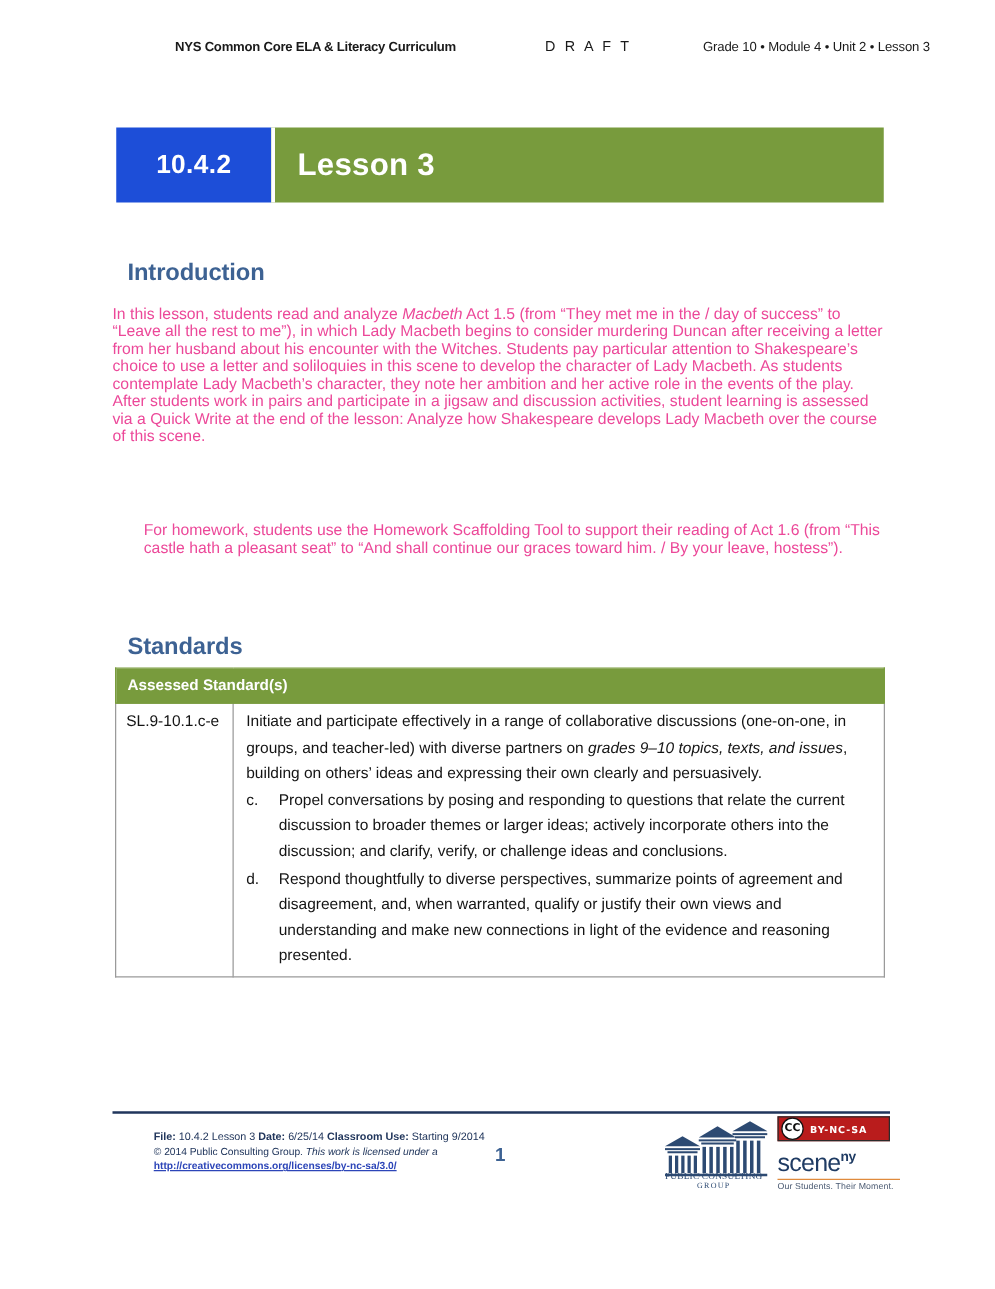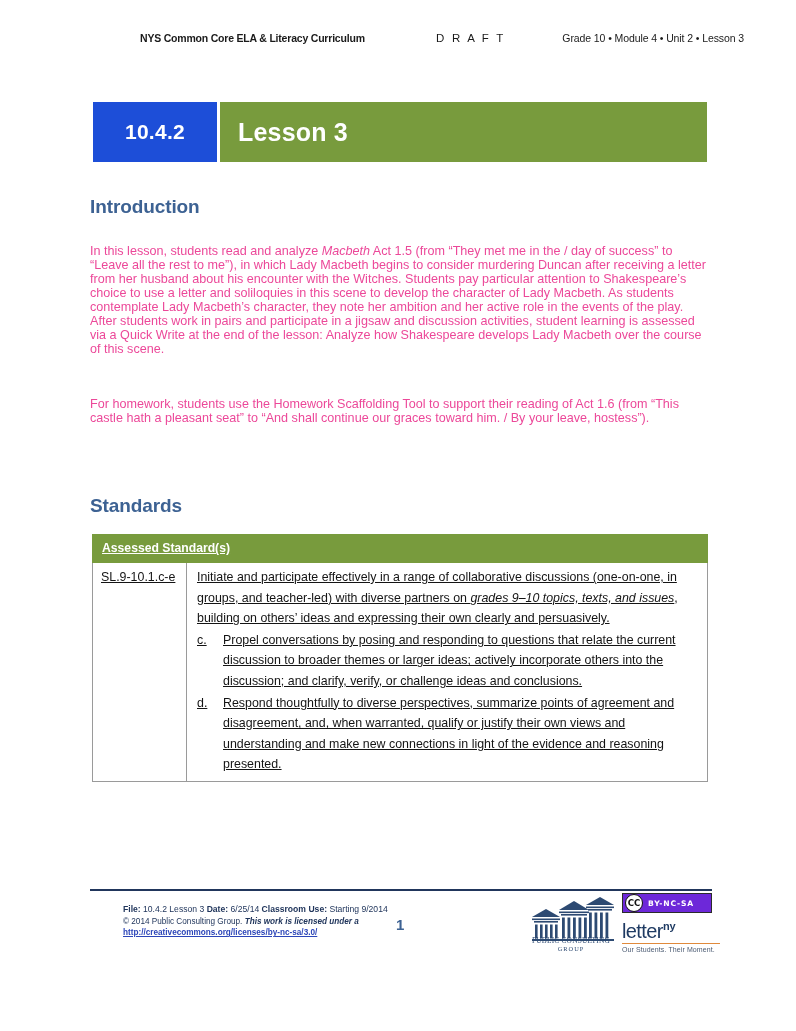--- a/index.html
+++ b/index.html
@@ -81,58 +81,57 @@
     display: flex;
     align-items: center;
     padding-left: 18px;
     letter-spacing: 0.2px;
     border-left: 3px solid #ffffff;
   }
 
   
   h2.section {
     position: absolute;
-    margin: 0;
+    margin: 12px;
     font-size: 19px;
     font-weight: bold;
     color: #3d6293;
     letter-spacing: -0.1px;
   }
   #h-intro { left: 90px; top: 196px; }
   #h-standards { left: 90px; top: 495px; }
 
   
   .para {
     position: absolute;
     left: 90px;
     width: 622px;
     font-size: 12.6px;
     line-height: 14px;
     text-align: left;
     color: #ec4899;
   }
   #p-intro { top: 231px; }
-  #p-home  { top: 384px; }
+  #p-home  { top: 404px; margin-left: 25px; }
   .para em { font-style: italic; }
 
   
   .std-table {
     position: absolute;
     left: 92px; top: 534px;
     width: 616px;
     border-collapse: collapse;
     font-size: 12.4px;
     line-height: 20.6px;
   }
   .std-table td {
     border: 1px solid #9a9a9a;
     vertical-align: top;
     padding: 4px 7px 6px 7px;
     color: #141414;
-    text-decoration: underline;
   }
   .std-table td.hdr {
     background: #789b3d;
     color: #ffffff;
     font-weight: bold;
     font-size: 12.2px;
     padding: 4px 7px 5px 9px;
     border-color: #789b3d;
     line-height: 18px;
   }
@@ -171,21 +170,21 @@
     position: absolute;
     left: 90px; top: 904px;
     width: 300px;
     font-size: 8.2px;
     line-height: 11.6px;
     color: #21365c;
     margin-left: 33px;
   }
   .footer-text .l1 { font-size: 8.6px; }
   .footer-text .l1 b { font-weight: bold; }
-  .footer-text .it { font-style: italic; font-weight: bold; }
+  .footer-text .it { font-style: italic; }
   .footer-link {
     color: #2c45b8;
     text-decoration: underline;
     font-weight: bold;
     font-size: 8.2px;
   }
   .page-num {
     position: absolute;
     left: 396px; top: 916px;
     font-size: 15px;
@@ -220,21 +219,21 @@
   .pcg-label .sub { font-size: 6.4px; letter-spacing: 1px; }
 
   .engage-block {
     position: absolute;
     left: 94px; top: 0px;
     width: 102px;
   }
   .cc-badge {
     width: 90px;
     height: 20px;
-    background: #6d28d9;
+    background: #b91c1c;
     border: 1px solid #2b2b2b;
     display: flex;
     align-items: center;
     padding-left: 2px;
     box-sizing: border-box;
   }
   .cc-circle {
     width: 16px; height: 16px;
     border-radius: 50%;
     background: #ffffff;
@@ -385,20 +384,20 @@
         <div>PUBLIC CONSULTING</div>
         <div class="sub">GROUP</div>
       </div>
     </div>
 
     <div class="engage-block">
       <div class="cc-badge">
         <span class="cc-circle">CC</span>
         <span class="cc-text">BY-NC-SA</span>
       </div>
-      <div class="engage-word"><span>letter</span><sup>ny</sup></div>
+      <div class="engage-word"><span>scene</span><sup>ny</sup></div>
       <div class="engage-rule"></div>
       <div class="engage-tag">Our Students. Their Moment.</div>
     </div>
 
   </div>
 
 </div>
 
 </body></html>

